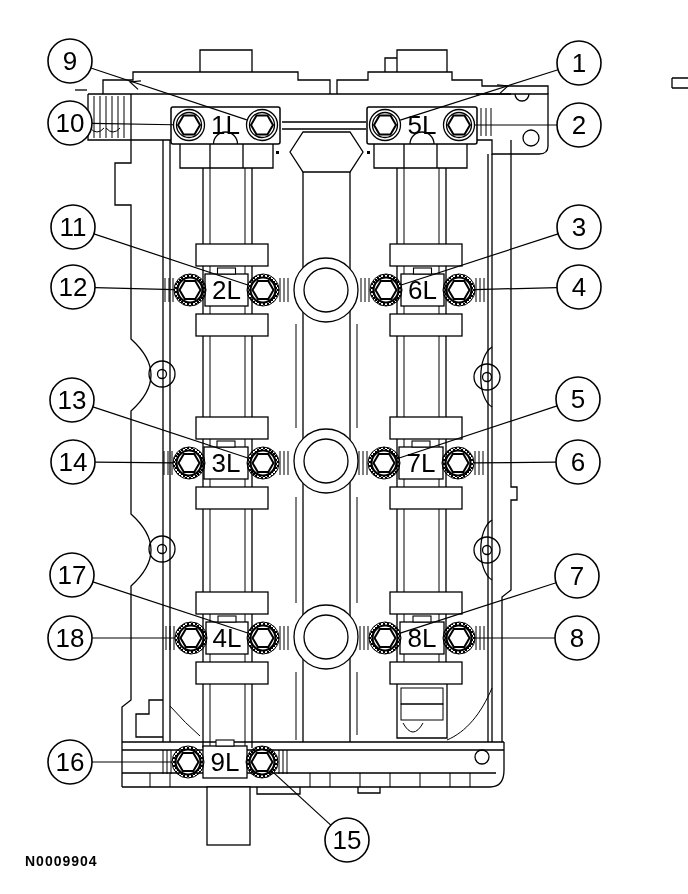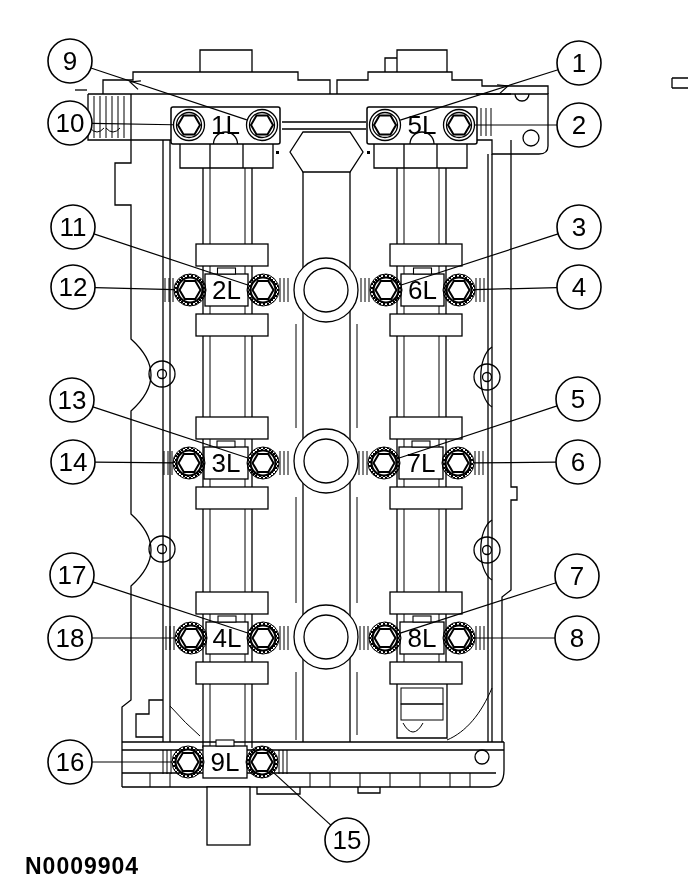--- a/index.html
+++ b/index.html
@@ -2,21 +2,21 @@
 <html><head>
 <meta charset="utf-8">
 <style>
   html,body{margin:0;padding:0;background:#ffffff;}
   .canvas{position:relative;width:688px;height:894px;background:#ffffff;overflow:hidden;
           font-family:"Liberation Sans", sans-serif;}
   svg{position:absolute;left:0;top:0;}
   .ln{stroke:#000;fill:none;stroke-width:1.3;}
   .thin{stroke:#000;fill:none;stroke-width:1;}
   .fillw{fill:#ffffff;}
-  #part-number{position:absolute;left:25px;top:853px;font-size:23px;font-weight:bold;
+  #part-number{position:absolute;left:25px;top:853px;font-size:14px;font-weight:bold;
                letter-spacing:1px;color:#000;}
   text{font-family:"Liberation Sans", sans-serif;}
 </style>
 </head>
 <body>
 
 <div class="canvas">
   <svg width="688" height="894" viewBox="0 0 688 894">
     <defs>
       <pattern id="hatch" patternUnits="userSpaceOnUse" width="4" height="4">

